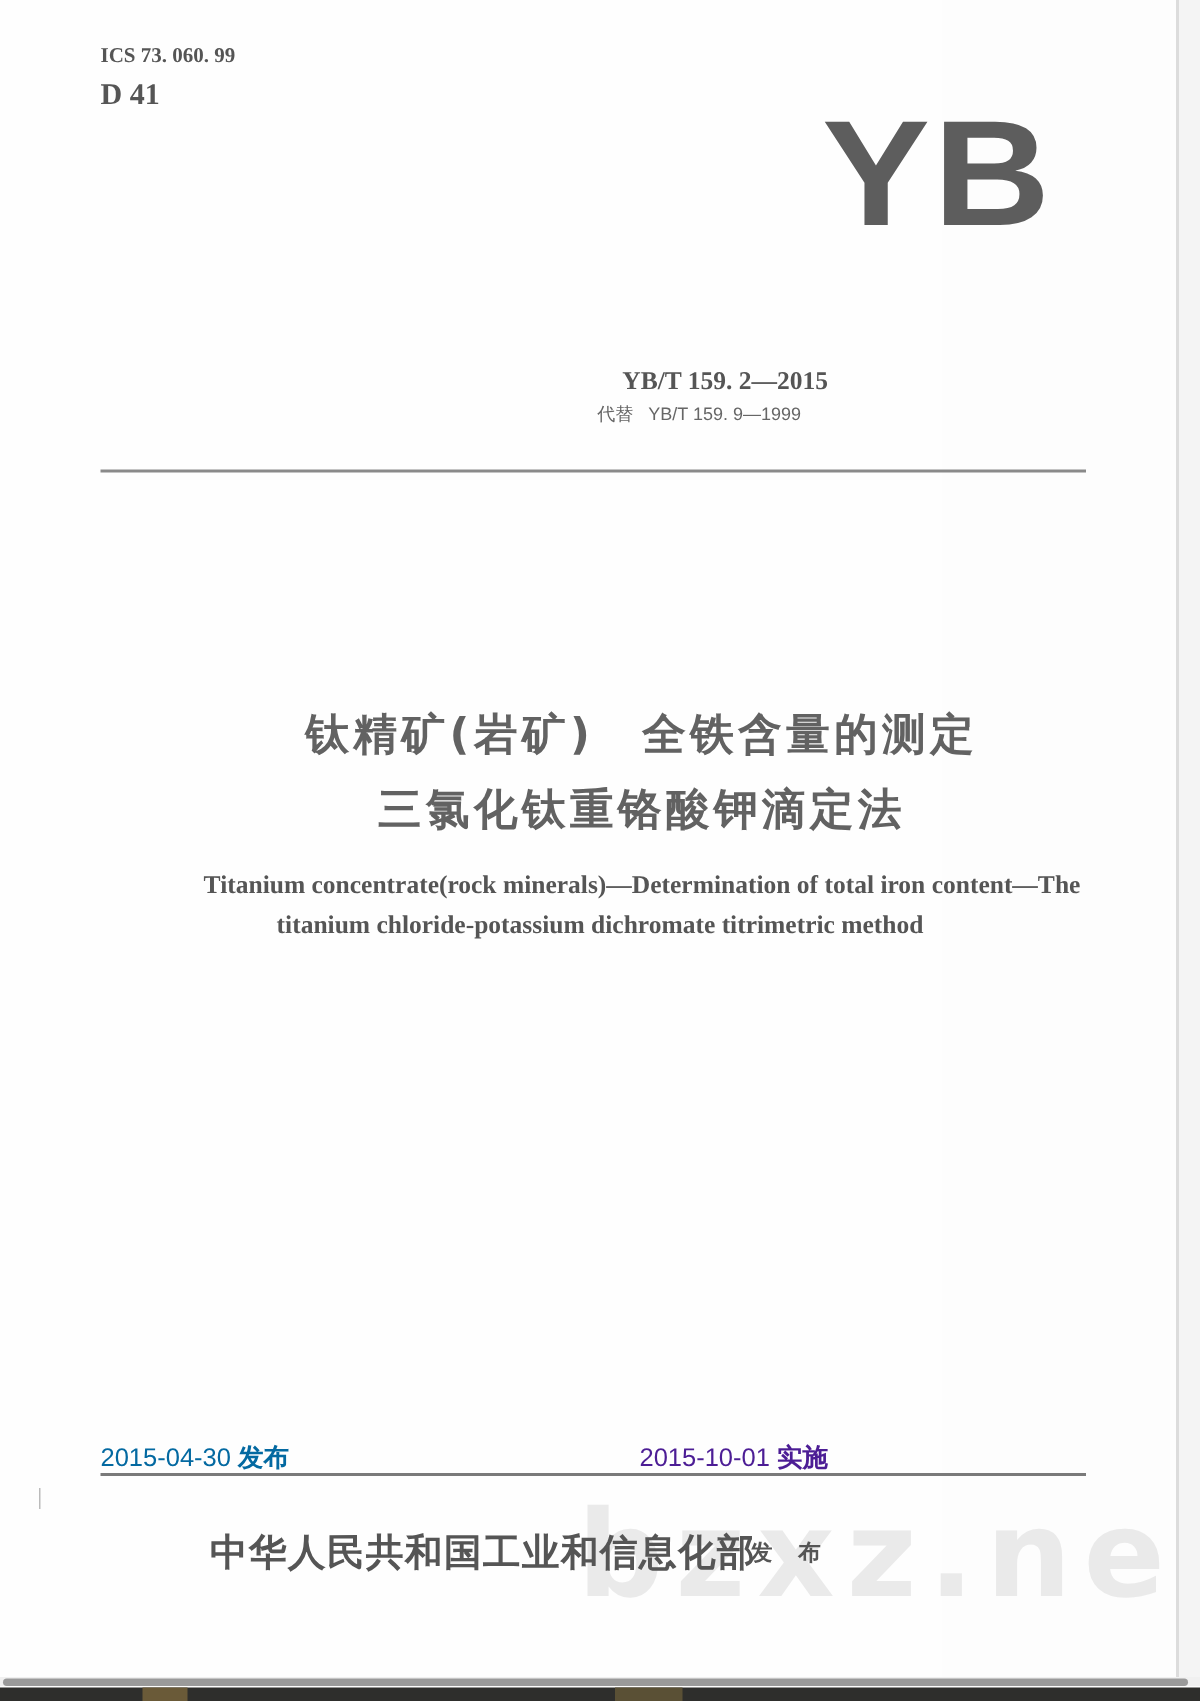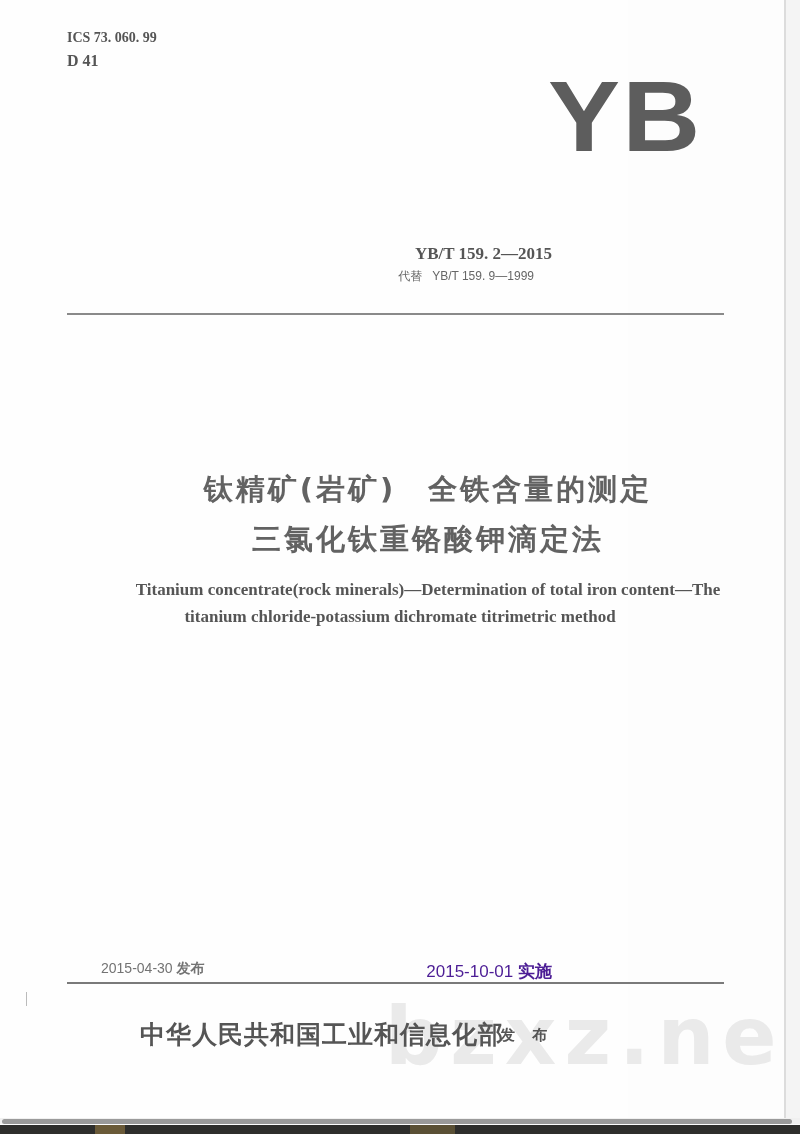--- a/index.html
+++ b/index.html
@@ -1,35 +1,35 @@
 <!DOCTYPE html>
 <html><head>
   <meta charset="utf-8">
   <style>
     html, body { margin:0; padding:0; }
     body { width:800px; height:1134px; background:#fdfdfd; position:relative; overflow:hidden; font-family:"Liberation Serif", serif; color:#5a5a5a; }
     .page { position:absolute; left:0; top:0; width:628px; height:1122px; background:#fefefe; }
     .right-edge { position:absolute; left:784px; top:0; width:16px; height:1122px; background:#f4f4f4; border-left:2px solid #dcdcdc; }
     .abs { position:absolute; }
     .ics { left:67px; top:30px; font-size:14px; font-weight:bold; color:#555; }
-    .cls { left:67px; top:52px; font-size:16px; font-weight:bold; color:#555; }
+    .cls { left:67px; top:52px; font-size:20px; font-weight:bold; color:#555; }
     .logo { left:548px; top:70px; font-family:"Liberation Sans", sans-serif; font-weight:900; font-size:100px; line-height:92px; color:#5d5d5d; letter-spacing:2px; transform:scaleX(1.08); transform-origin:left; }
     .std-title { left:0; width:800px; top:178px; text-align:center; font-family:"DejaVu Sans", sans-serif; font-weight:bold; font-size:35px; letter-spacing:4px; color:#606060; }
     .std-no { right:76px; top:244px; font-size:17px; font-weight:bold; color:#555; font-family:"Liberation Sans", sans-serif; }
     .std-no .yb { font-family:"Liberation Serif", serif; }
     .replace { right:94px; top:268px; font-size:12px; color:#666; font-family:"Liberation Sans", sans-serif; }
     .replace .lbl { font-family:"DejaVu Sans", sans-serif; font-weight:normal; margin-right:10px; }
     .rule-top { left:67px; top:313px; width:657px; height:2px; background:#8a8a8a; }
     .cn-title { left:0; width:800px; text-align:center; font-family:"DejaVu Sans", sans-serif; font-weight:bold; font-size:29px; color:#626262; letter-spacing:3px;padding-left:28px; }
     .cn1 { top:470px; }
     .cn2 { top:520px; }
     .en-title { left:0; width:800px; text-align:center; font-family:"Liberation Serif", serif; font-weight:bold; font-size:17px; color:#555; }
     .en1 { top:580px;margin-left:28px; }
     .en2 { top:607px; }
-    .date-l { left:67px; top:960px; font-size:14px; font-family:"Liberation Sans", sans-serif; color:#737373;margin-left:34px; }
+    .date-l { left:67px; top:960px; font-size:17px; font-family:"Liberation Sans", sans-serif; color:#0369a1; }
     .date-r { right:76px; top:960px; font-size:17px; font-family:"Liberation Sans", sans-serif; color:#4c1d95; }
     .zh { font-family:"DejaVu Sans", sans-serif; font-weight:bold; }
     .rule-bot { left:67px; top:982px; width:657px; height:2px; background:#7a7a7a; }
     .publisher { left:140px; top:1018px; font-family:"DejaVu Serif", serif; font-weight:bold; font-size:25px; color:#555; letter-spacing:1px; }
     .pub-suffix { left:500px; top:1026px; font-family:"DejaVu Sans", sans-serif; font-weight:bold; font-size:15px; color:#555; letter-spacing:6px; }
     .watermark { left:385px; top:990px; font-family:"DejaVu Sans", sans-serif; font-weight:bold; font-size:80px; color:#eaeaea; letter-spacing:8px; z-index:0; }
     .fg { z-index:1; }
     .mark { left:26px; top:992px; width:1px; height:14px; background:#bbb; }
     .scroll-track { left:0; top:1118px; width:800px; height:6px; background:#f0f0f0; }
     .scroll-thumb { left:2px; top:1119px; width:790px; height:5px; background:#9a9a9a; border-radius:3px; }

